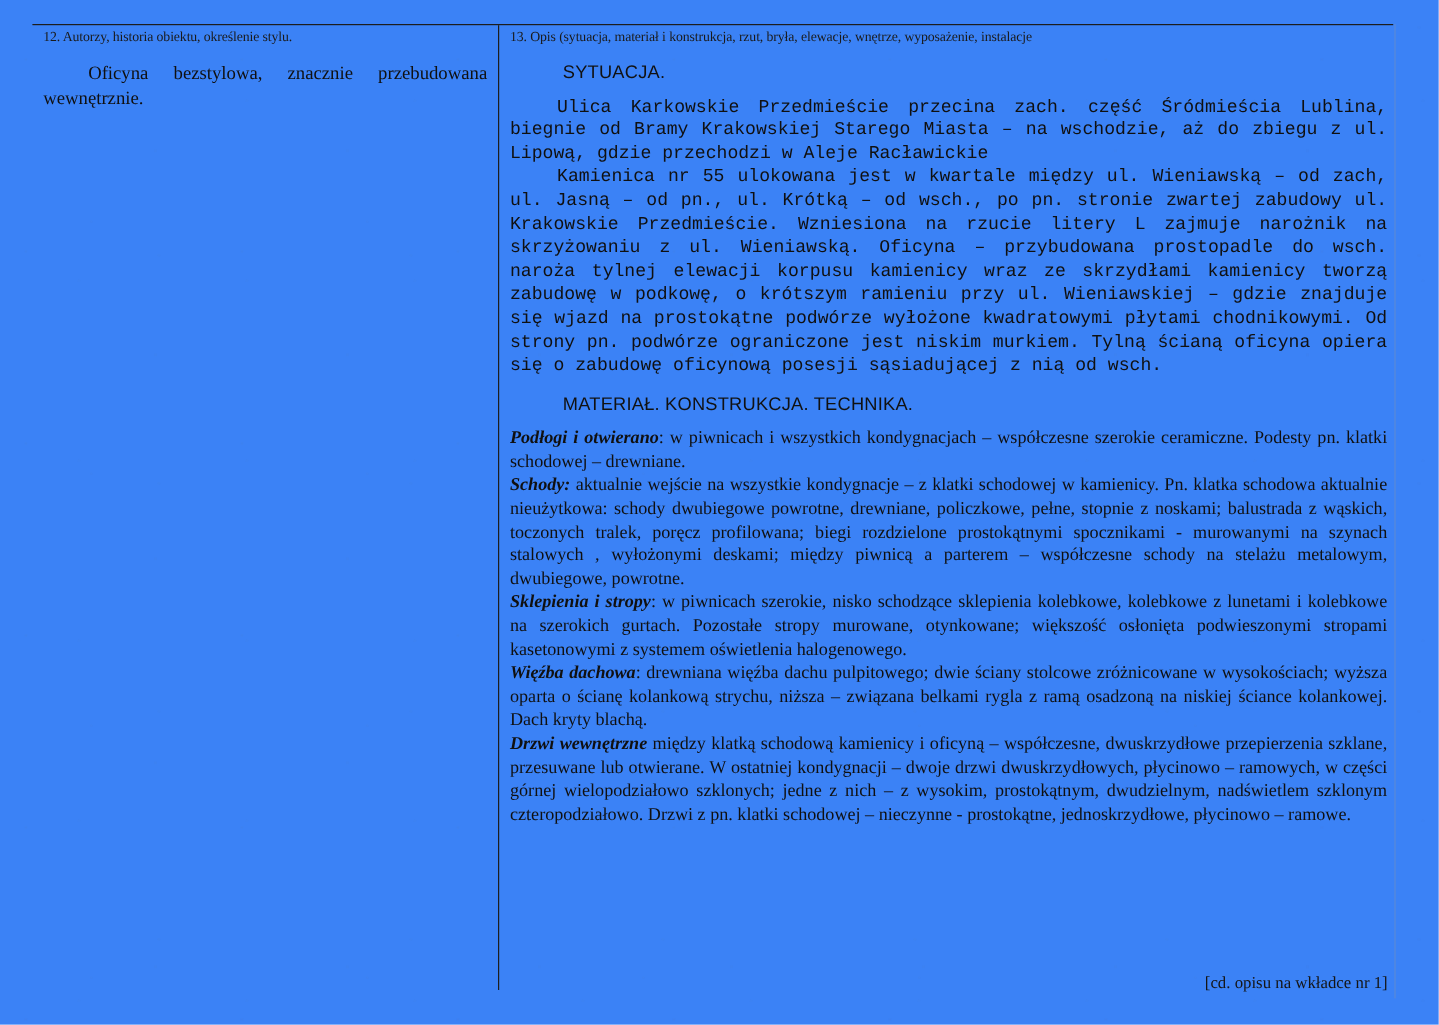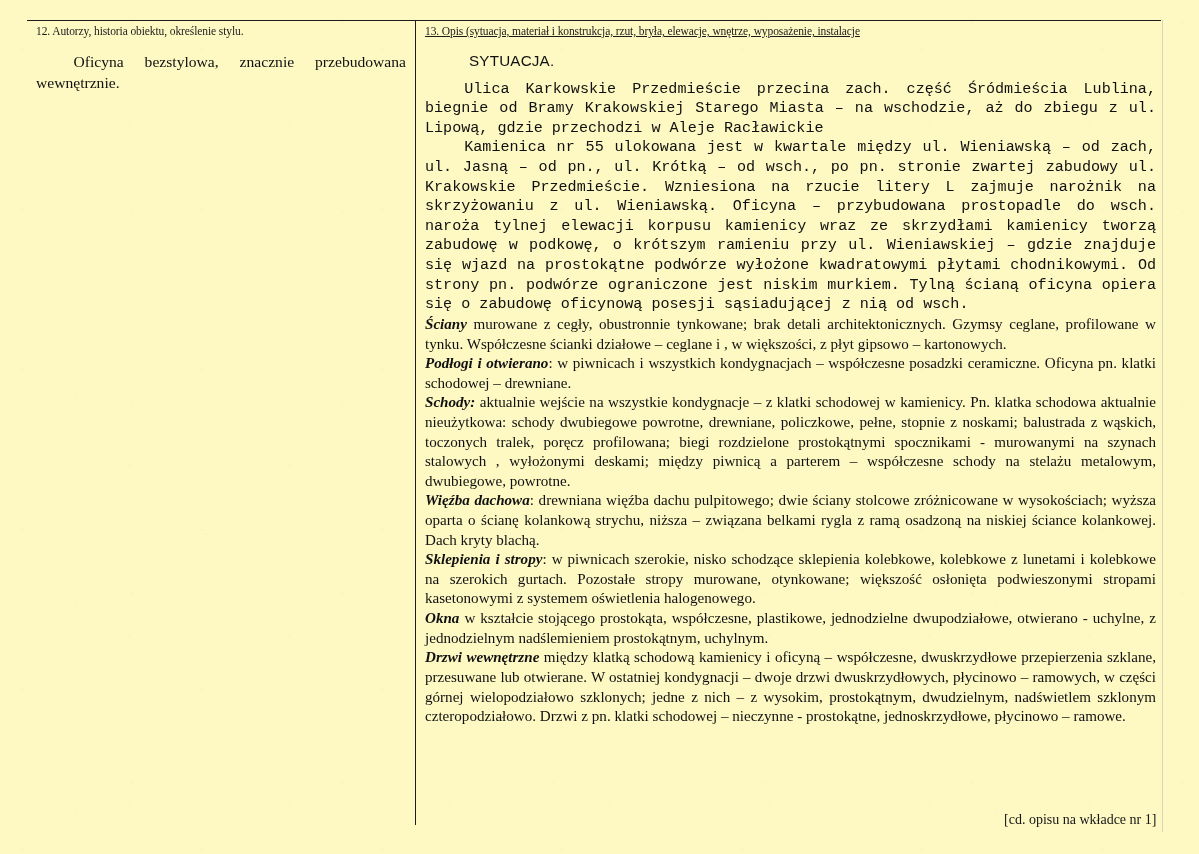--- a/index.html
+++ b/index.html
@@ -4,21 +4,21 @@
 <style>
   html, body {
     margin: 0;
     padding: 0;
     background: #ffffff;
   }
   .page {
     position: relative;
     width: 1199px;
     height: 854px;
-    background: #fef9c3;
+    background: #3b82f6;
     overflow: hidden;
     font-family: "Liberation Serif", serif;
     color: #141414;
   }
   
   .page::before {
     content: "";
     position: absolute;
     inset: 0;
     pointer-events: none;
@@ -74,21 +74,21 @@
     width: 731px;
   }
   .field-label {
     font-family: "Liberation Serif", serif;
     font-size: 11.5px;
     line-height: 1.25;
     letter-spacing: -0.1px;
     color: #1a1a1a;
     margin: 0 0 14px 0;
   }
-  .col-right .field-label { margin-bottom: 8px; text-decoration: underline; }
+  .col-right .field-label { margin-bottom: 8px; }
 
   .body-p {
     margin: 0;
     font-size: 15.3px;
     line-height: 1.285;
     text-align: justify;
     text-indent: 2.4em;
     color: #101010;
     -webkit-font-smoothing: antialiased;
   }
@@ -143,44 +143,39 @@
   </div>
 
   <div class="col-right">
     <div class="field-label">13. Opis (sytuacja, materiał i konstrukcja, rzut, bryła, elewacje, wnętrze, wyposażenie, instalacje</div>
 
     <div class="section-head first">SYTUACJA.</div>
 
     <p class="para indent">Ulica Karkowskie Przedmieście przecina zach. część Śródmieścia Lublina, biegnie od Bramy Krakowskiej Starego Miasta – na wschodzie, aż do zbiegu z ul. Lipową, gdzie przechodzi w Aleje Racławickie</p>
     <p class="para indent">Kamienica nr 55   ulokowana jest  w kwartale między ul. Wieniawską – od zach, ul. Jasną – od pn., ul. Krótką – od wsch., po pn. stronie zwartej zabudowy ul. Krakowskie Przedmieście. Wzniesiona na rzucie litery L zajmuje narożnik na skrzyżowaniu z ul. Wieniawską. Oficyna – przybudowana prostopadle do wsch. naroża tylnej elewacji korpusu kamienicy wraz ze skrzydłami kamienicy tworzą zabudowę w podkowę, o krótszym ramieniu przy ul. Wieniawskiej – gdzie znajduje się wjazd na prostokątne podwórze wyłożone kwadratowymi płytami chodnikowymi.  Od strony pn. podwórze ograniczone jest niskim murkiem. Tylną ścianą oficyna opiera się o zabudowę oficynową posesji sąsiadującej z nią od wsch.</p>
 
+    <div class="section-head">MATERIAŁ. KONSTRUKCJA. TECHNIKA.</div>
+
 
     <p class="para">
-      <span class="run-in">Ściany</span><span> murowane z cegły, obustronnie tynkowane; brak detali architektonicznych. Gzymsy ceglane, profilowane w tynku. Współczesne ścianki działowe –   ceglane i , w większości, z płyt gipsowo – kartonowych.</span>
-    </p>
-
-    <p class="para">
-      <span class="run-in">Podłogi i otwierano</span><span>: w piwnicach i wszystkich kondygnacjach – współczesne posadzki ceramiczne. Oficyna pn. klatki schodowej – drewniane.</span>
+      <span class="run-in">Podłogi i otwierano</span><span>: w piwnicach i wszystkich kondygnacjach – współczesne szerokie ceramiczne. Podesty pn. klatki schodowej – drewniane.</span>
     </p>
 
     <p class="para">
       <span class="run-in">Schody:</span><span> aktualnie wejście na   wszystkie kondygnacje – z klatki schodowej w kamienicy. Pn. klatka schodowa aktualnie nieużytkowa: schody dwubiegowe powrotne, drewniane, policzkowe, pełne, stopnie z noskami; balustrada z wąskich, toczonych tralek, poręcz profilowana; biegi  rozdzielone prostokątnymi spocznikami - murowanymi na szynach stalowych , wyłożonymi deskami;  między piwnicą a parterem – współczesne schody na stelażu metalowym, dwubiegowe, powrotne.</span>
     </p>
 
     <p class="para">
-      <span class="run-in">Więźba dachowa</span><span>: drewniana więźba dachu pulpitowego; dwie ściany stolcowe zróżnicowane w wysokościach; wyższa oparta o ścianę kolankową strychu, niższa – związana belkami rygla z ramą osadzoną na niskiej ściance kolankowej. Dach kryty blachą.</span>
-    </p>
-
-    <p class="para">
       <span class="run-in">Sklepienia i stropy</span><span>: w piwnicach szerokie, nisko schodzące sklepienia kolebkowe, kolebkowe z lunetami i kolebkowe na szerokich gurtach. Pozostałe stropy murowane, otynkowane; większość osłonięta podwieszonymi stropami kasetonowymi  z systemem oświetlenia halogenowego.</span>
     </p>
 
     <p class="para">
-      <span class="run-in">Okna</span><span>  w kształcie stojącego prostokąta, współczesne, plastikowe, jednodzielne dwupodziałowe, otwierano - uchylne,         z jednodzielnym nadślemieniem prostokątnym, uchylnym.</span>
+      <span class="run-in">Więźba dachowa</span><span>: drewniana więźba dachu pulpitowego; dwie ściany stolcowe zróżnicowane w wysokościach; wyższa oparta o ścianę kolankową strychu, niższa – związana belkami rygla z ramą osadzoną na niskiej ściance kolankowej. Dach kryty blachą.</span>
     </p>
+
 
 
     <p class="para">
       <span class="run-in">Drzwi wewnętrzne</span><span> między klatką schodową kamienicy i oficyną – współczesne, dwuskrzydłowe przepierzenia szklane, przesuwane lub otwierane. W ostatniej kondygnacji – dwoje drzwi dwuskrzydłowych, płycinowo – ramowych, w części górnej wielopodziałowo szklonych; jedne z nich – z wysokim, prostokątnym, dwudzielnym, nadświetlem szklonym czteropodziałowo.  Drzwi  z pn. klatki schodowej – nieczynne -  prostokątne, jednoskrzydłowe, płycinowo – ramowe.</span>
     </p>
   </div>
 
   <div class="footnote">[cd. opisu na wkładce nr 1]</div>
 
 </div>

